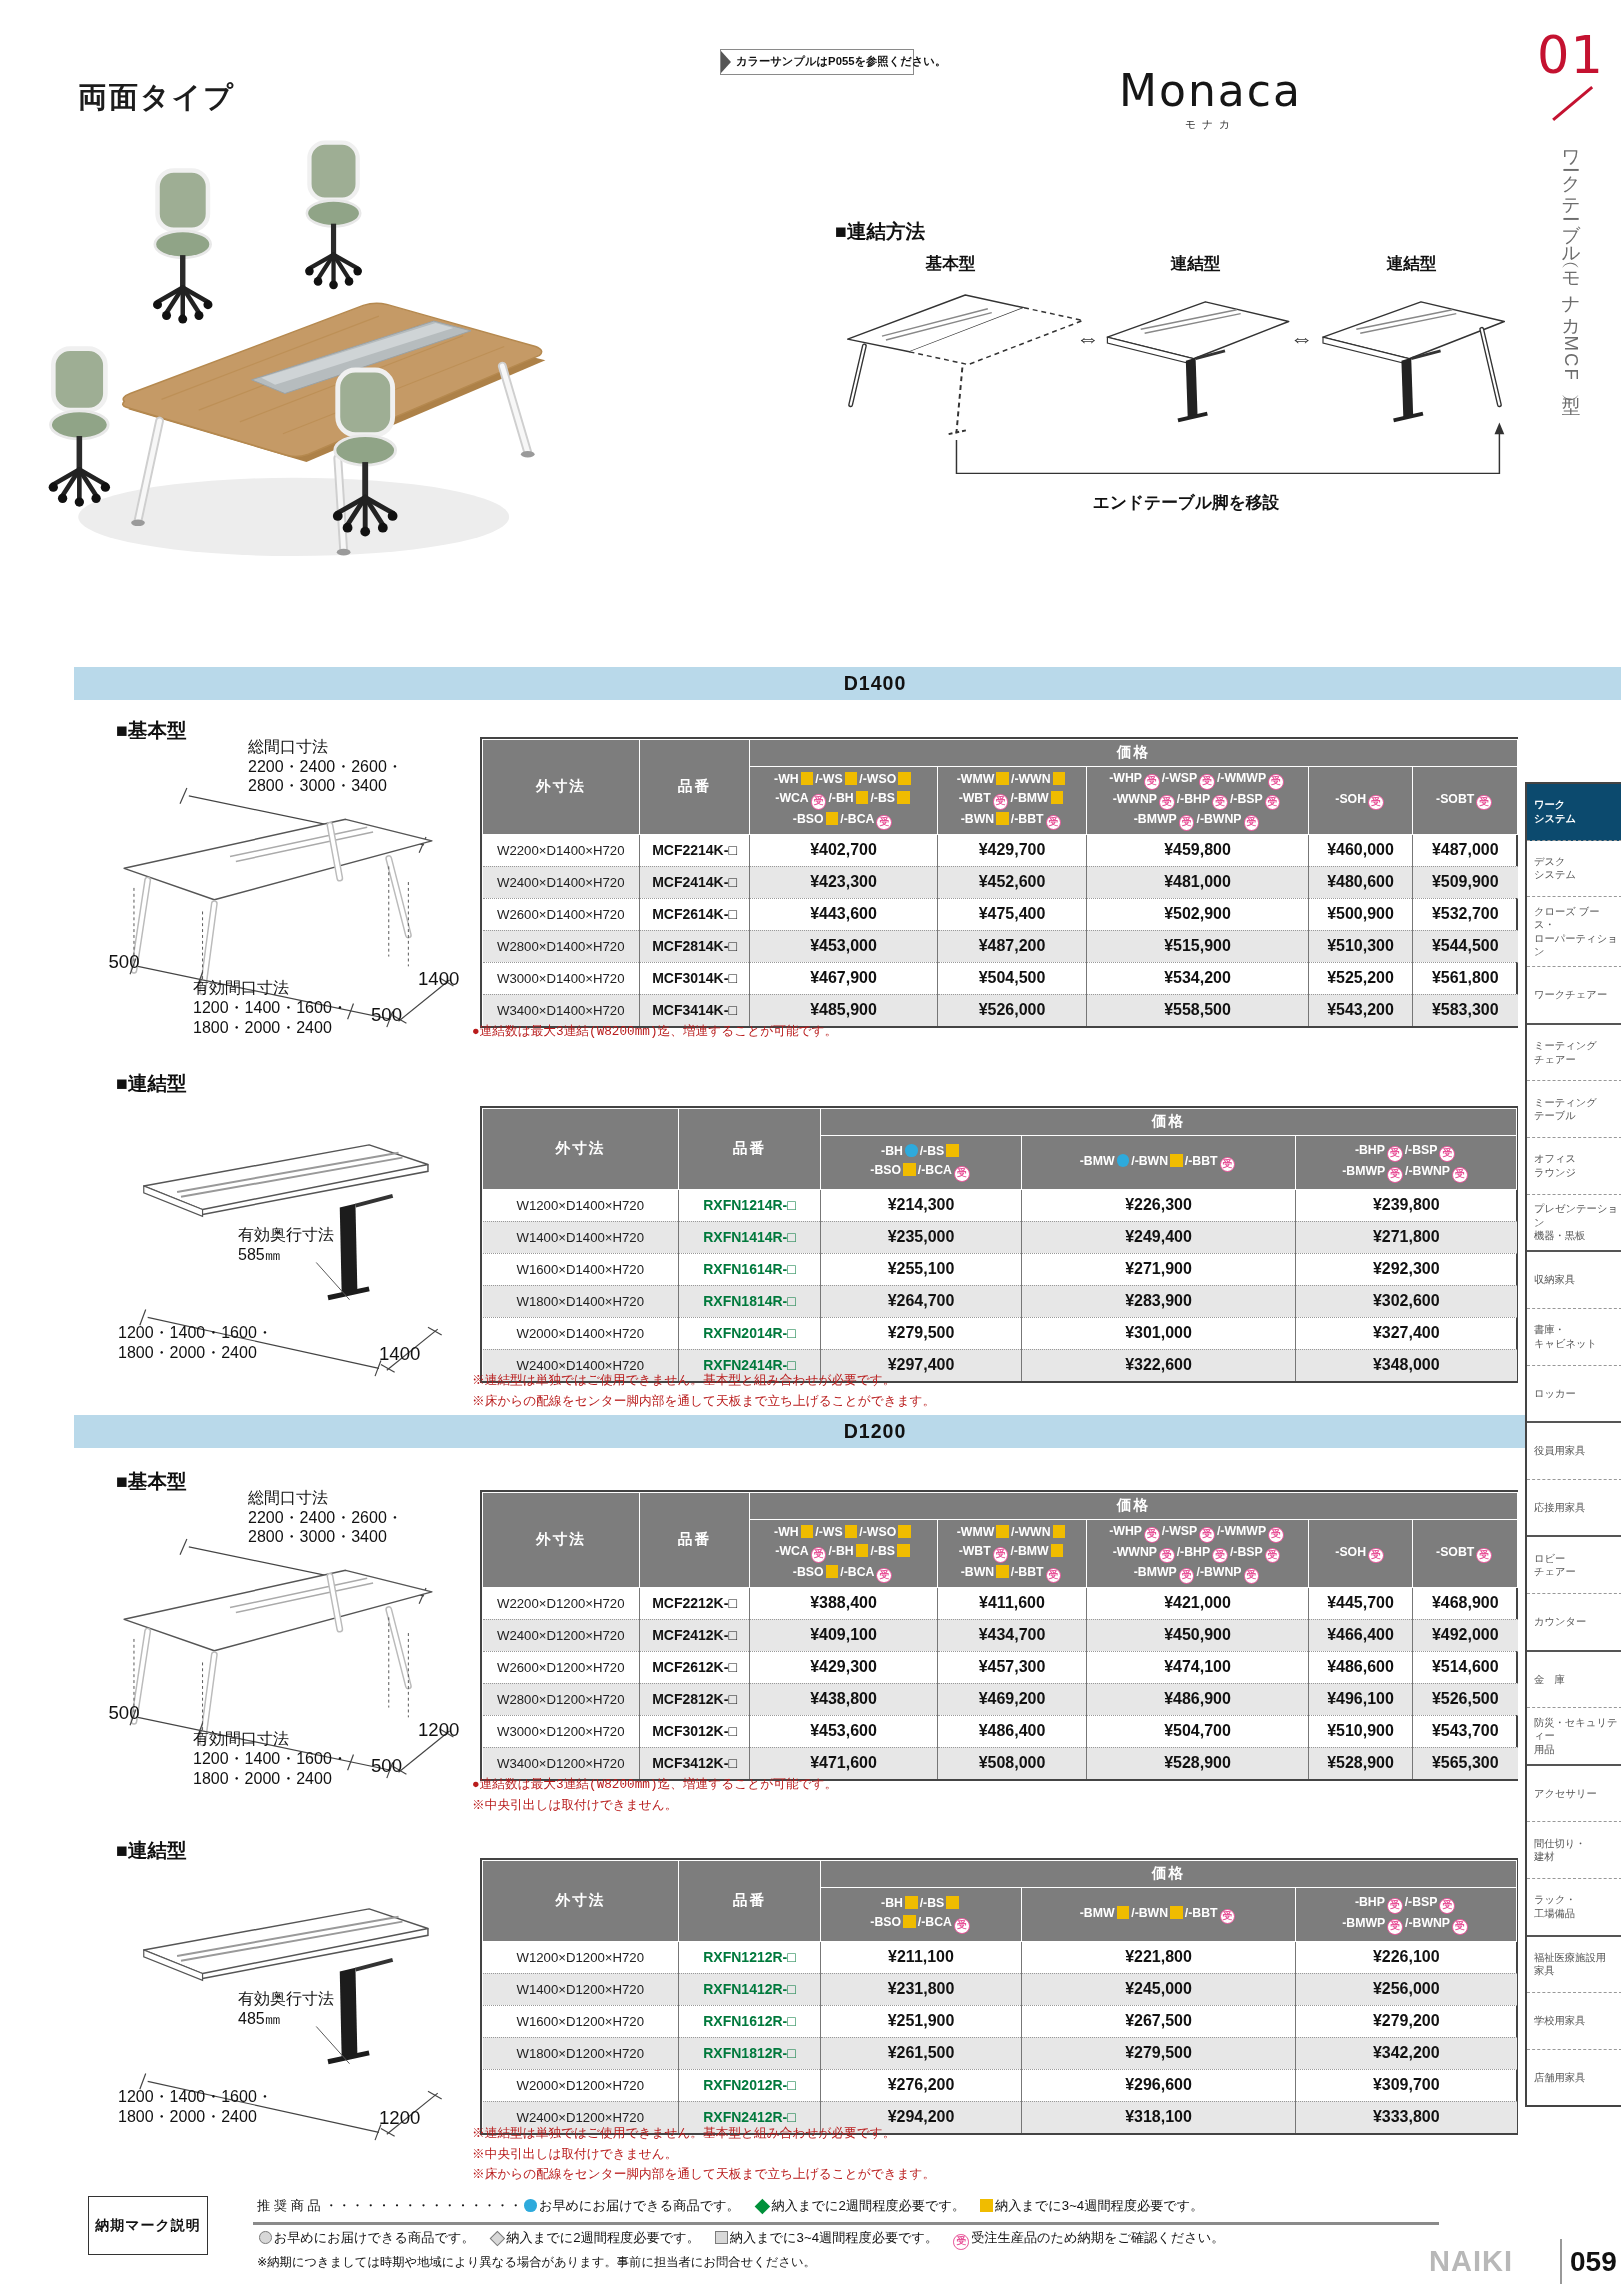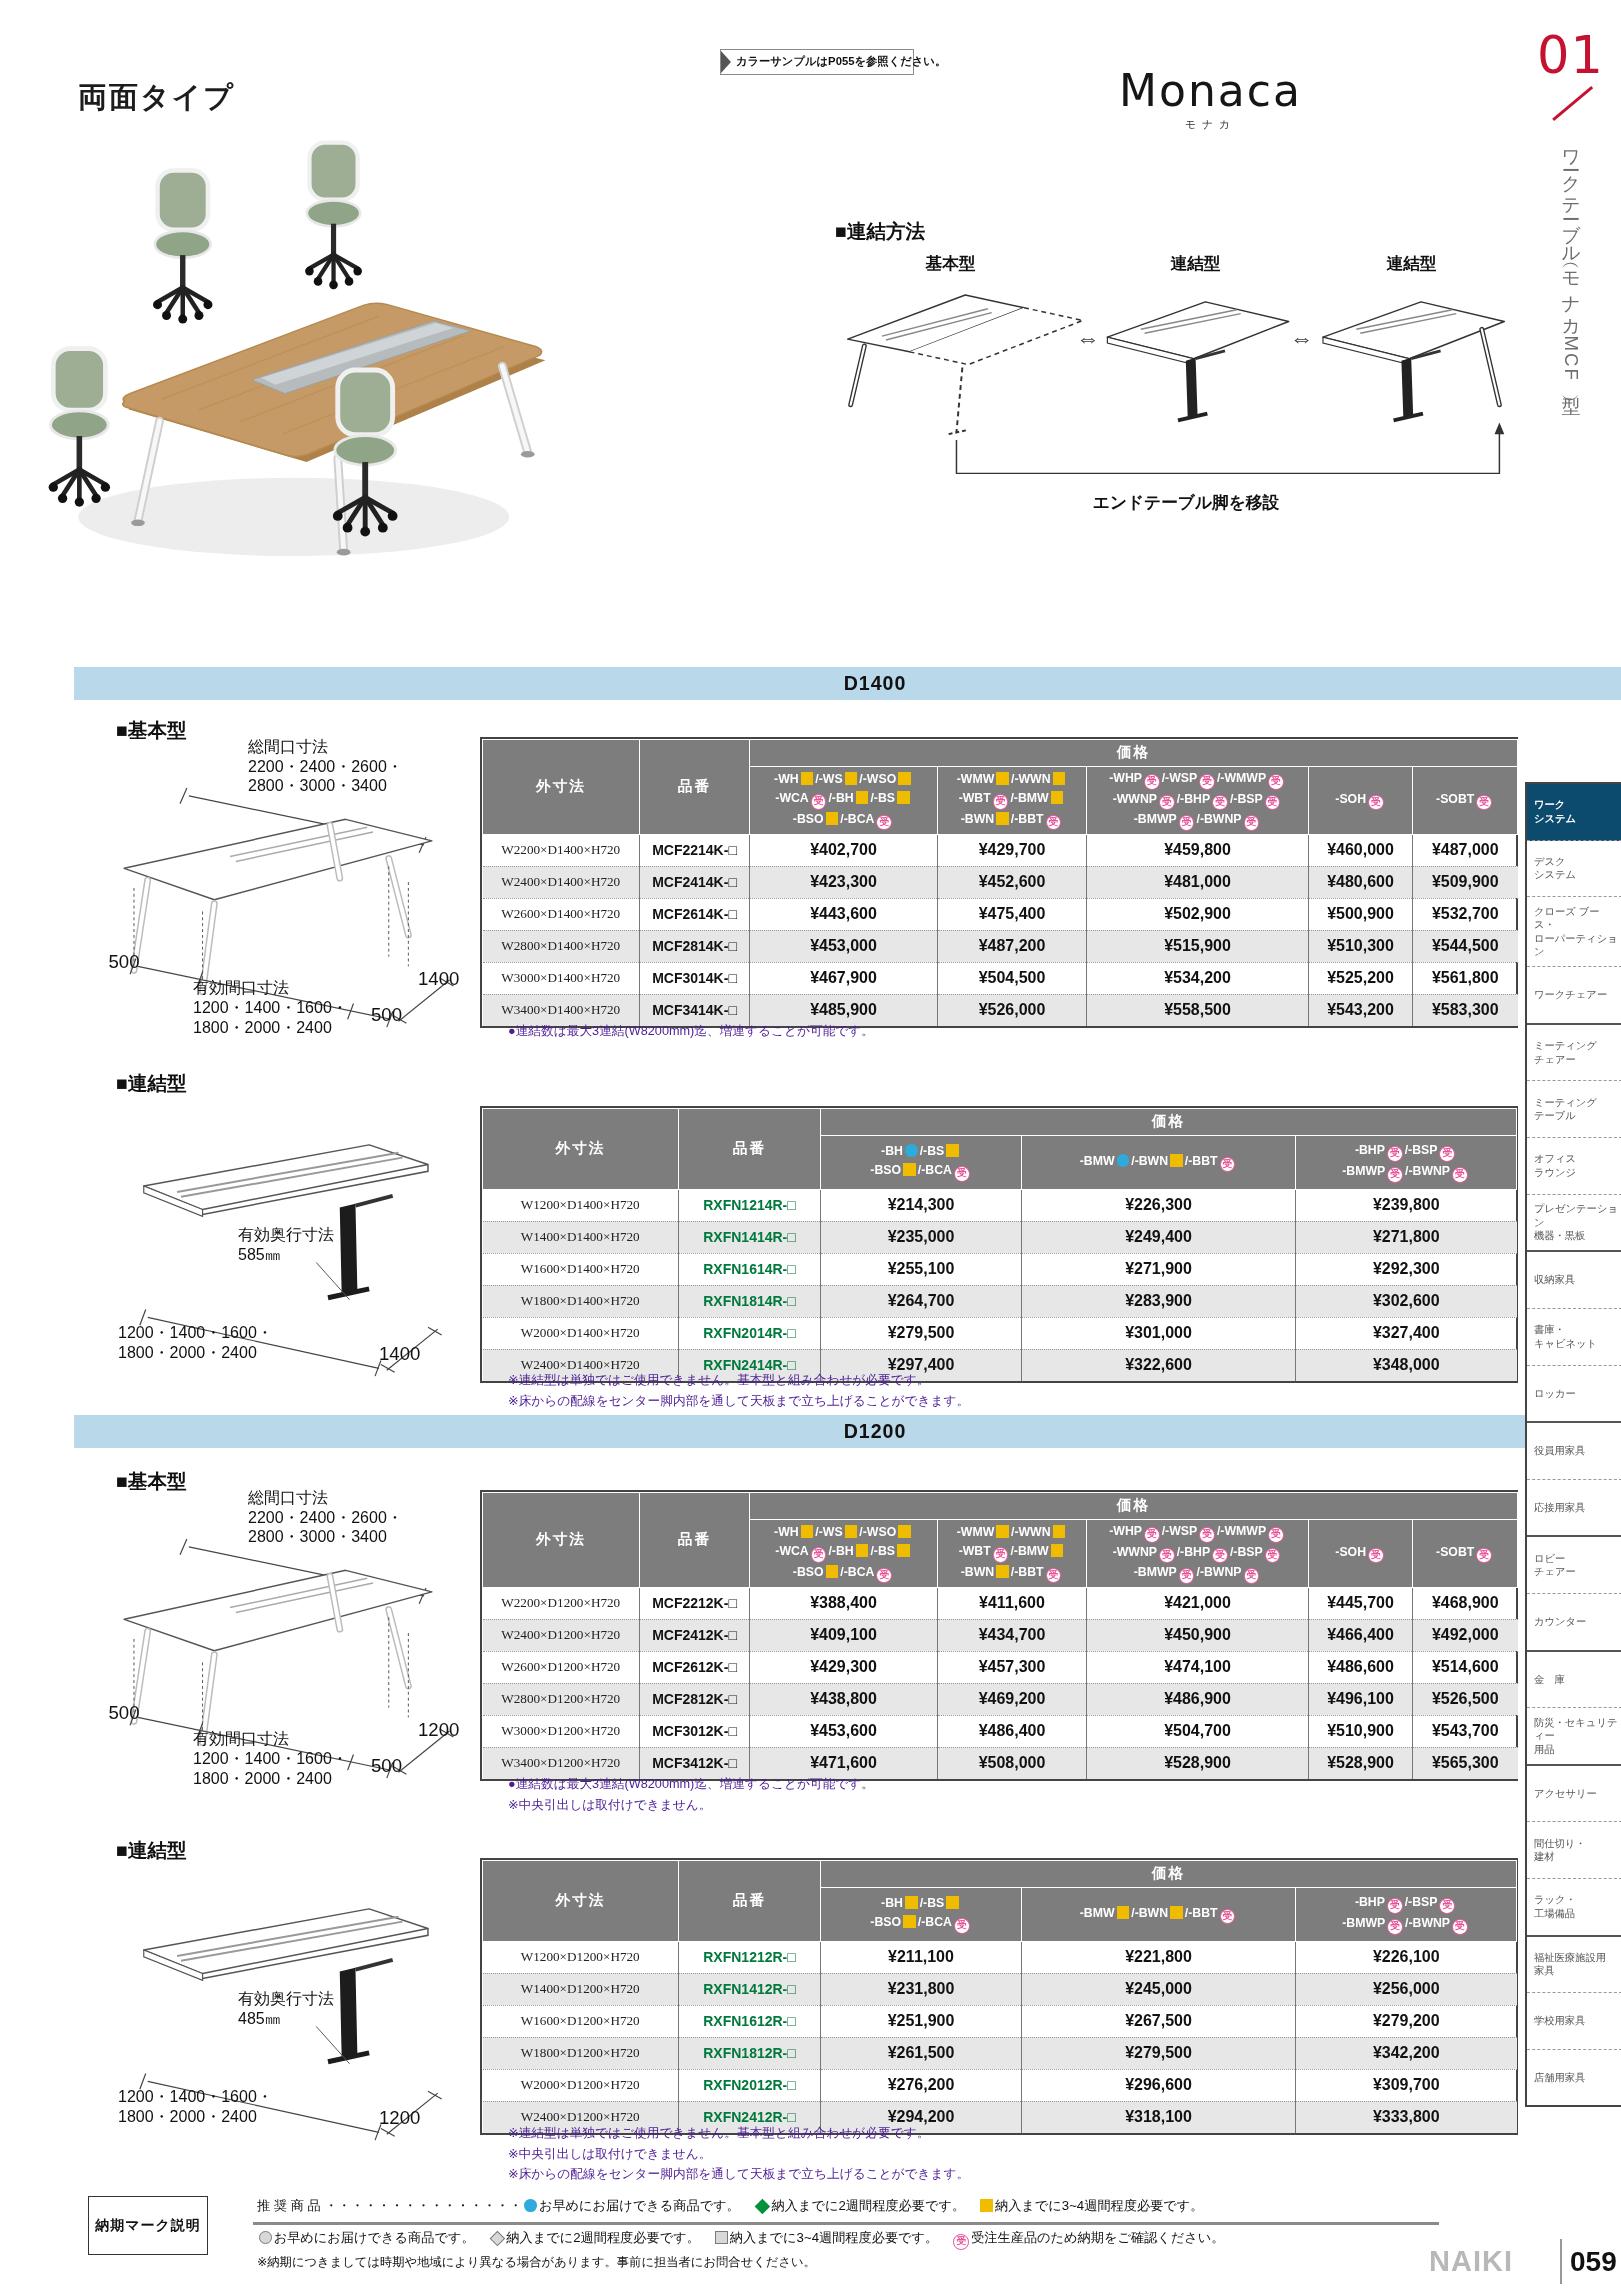--- a/index.html
+++ b/index.html
@@ -30,26 +30,26 @@
   .dg-num{position:absolute;font-size:18.6px;color:#111;}
   
   .tbl{position:absolute;left:480px;width:1034px;border:2px solid #444;background:#fff;}
   .tbl table{border-collapse:collapse;width:100%;table-layout:fixed;}
   .tbl th{background:#7d7d7d;color:#fff;border:1px solid #fff;padding:1px 2px;font-weight:bold;}
   .tbl .h-main{font-size:14.7px;height:23.5px;letter-spacing:2px;}
   .tbl .h-spec{font-size:12.3px;line-height:1.55;letter-spacing:0;}
   .tbl.basic .h-spec{height:65px;}
   .tbl.link .h-spec{height:51px;}
   .tbl td{border-left:1px solid #777;border-top:1px dotted #999;text-align:center;height:29px;font-size:16px;font-weight:bold;color:#111;}
-  .tbl td:first-child{border-left:none;font-size:13.2px;font-weight:normal;color:#222;letter-spacing:0;font-family:Liberation Serif, serif;}
+  .tbl td:first-child{border-left:none;font-size:13.2px;font-weight:normal;color:#222;letter-spacing:0;}
   .tbl tbody tr:first-child td{border-top:1px solid #555;}
   .tbl tbody tr:nth-child(even){background:#e7e7e7;}
   .tbl td:nth-child(2){font-size:14px;}
   .tbl.link td:nth-child(2){color:#00793c;}
-  .note-line{position:absolute;left:508px;font-size:12.7px;color:#4c1d95;}
+  .note-line{position:absolute;left:472px;font-size:12.7px;color:#b91c1c;font-family:Liberation Mono, monospace;}
   
   .mk{display:inline-block;vertical-align:-2px;margin:0 2px;box-sizing:border-box;}
   .mk-y{width:12.7px;height:12.7px;background:#f0bc00;}
   .mk-b{width:12.7px;height:12.7px;border-radius:50%;background:#2eaadc;}
   .mk-d{width:10.8px;height:10.8px;background:#00913a;transform:rotate(45deg);margin:0 3.9px;}
   .mk-p{width:15.7px;height:15.7px;border:1.5px solid #e85298;border-radius:50%;color:#e85298;font-size:9.8px;line-height:12.7px;text-align:center;font-weight:bold;background:#fff;}
   .mk-cb{width:12.7px;height:12.7px;border-radius:50%;background:#d8d8d8;border:1px solid #7a7a7a;}
   .mk-cd{width:10.8px;height:10.8px;background:#d8d8d8;border:1px solid #7a7a7a;transform:rotate(45deg);margin:0 3.9px;}
   .mk-cs{width:12.7px;height:12.7px;background:#d8d8d8;border:1px solid #7a7a7a;}
   

